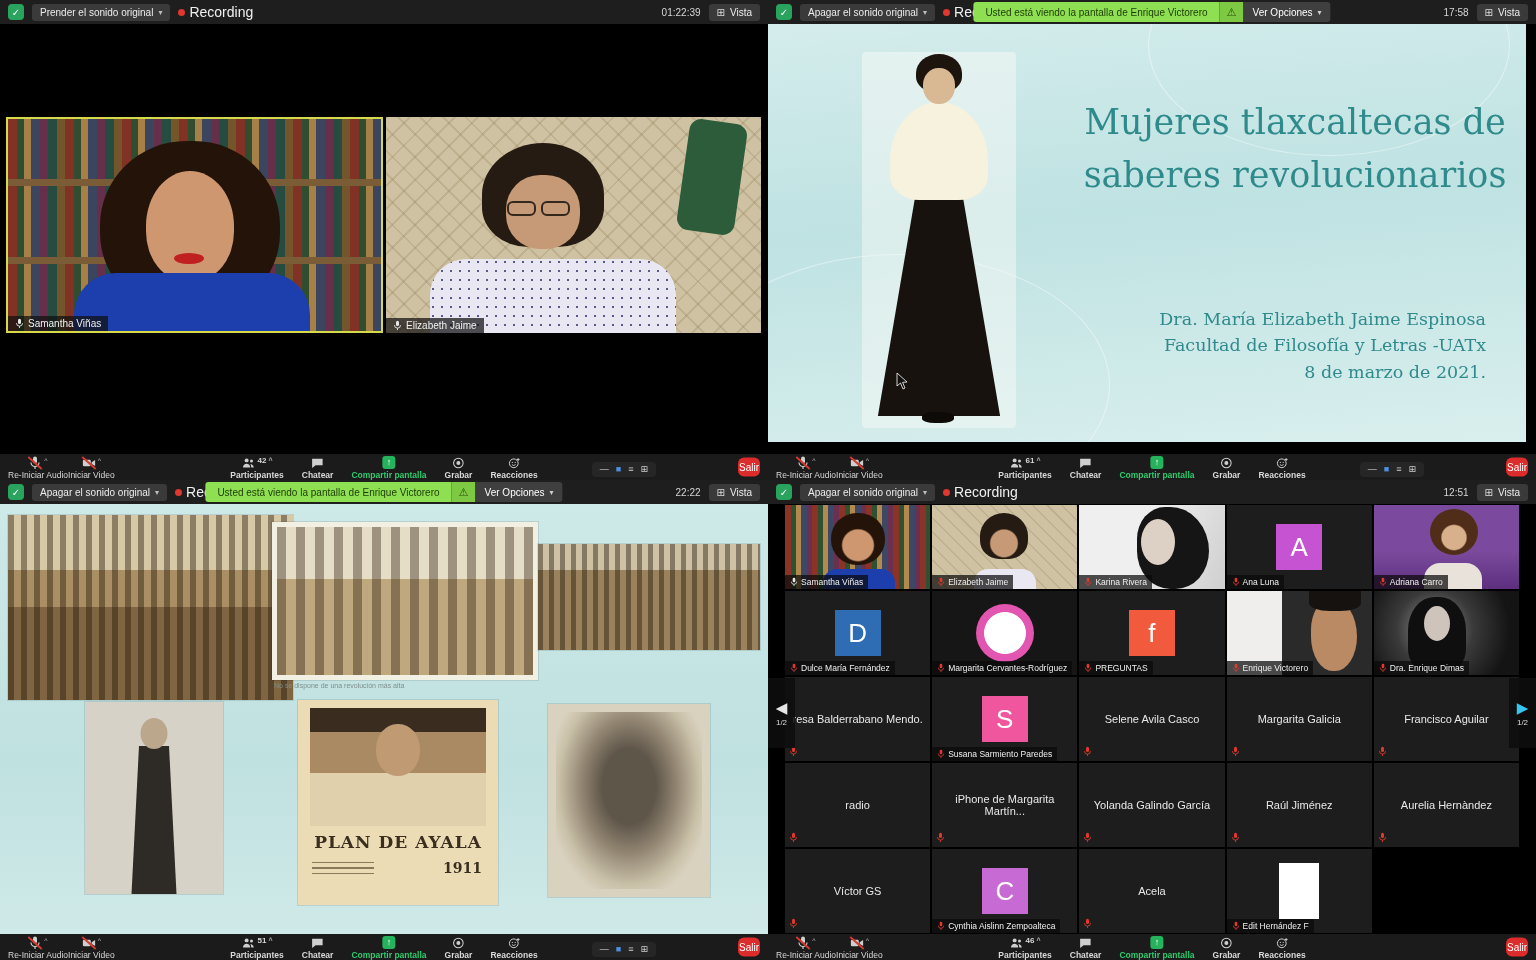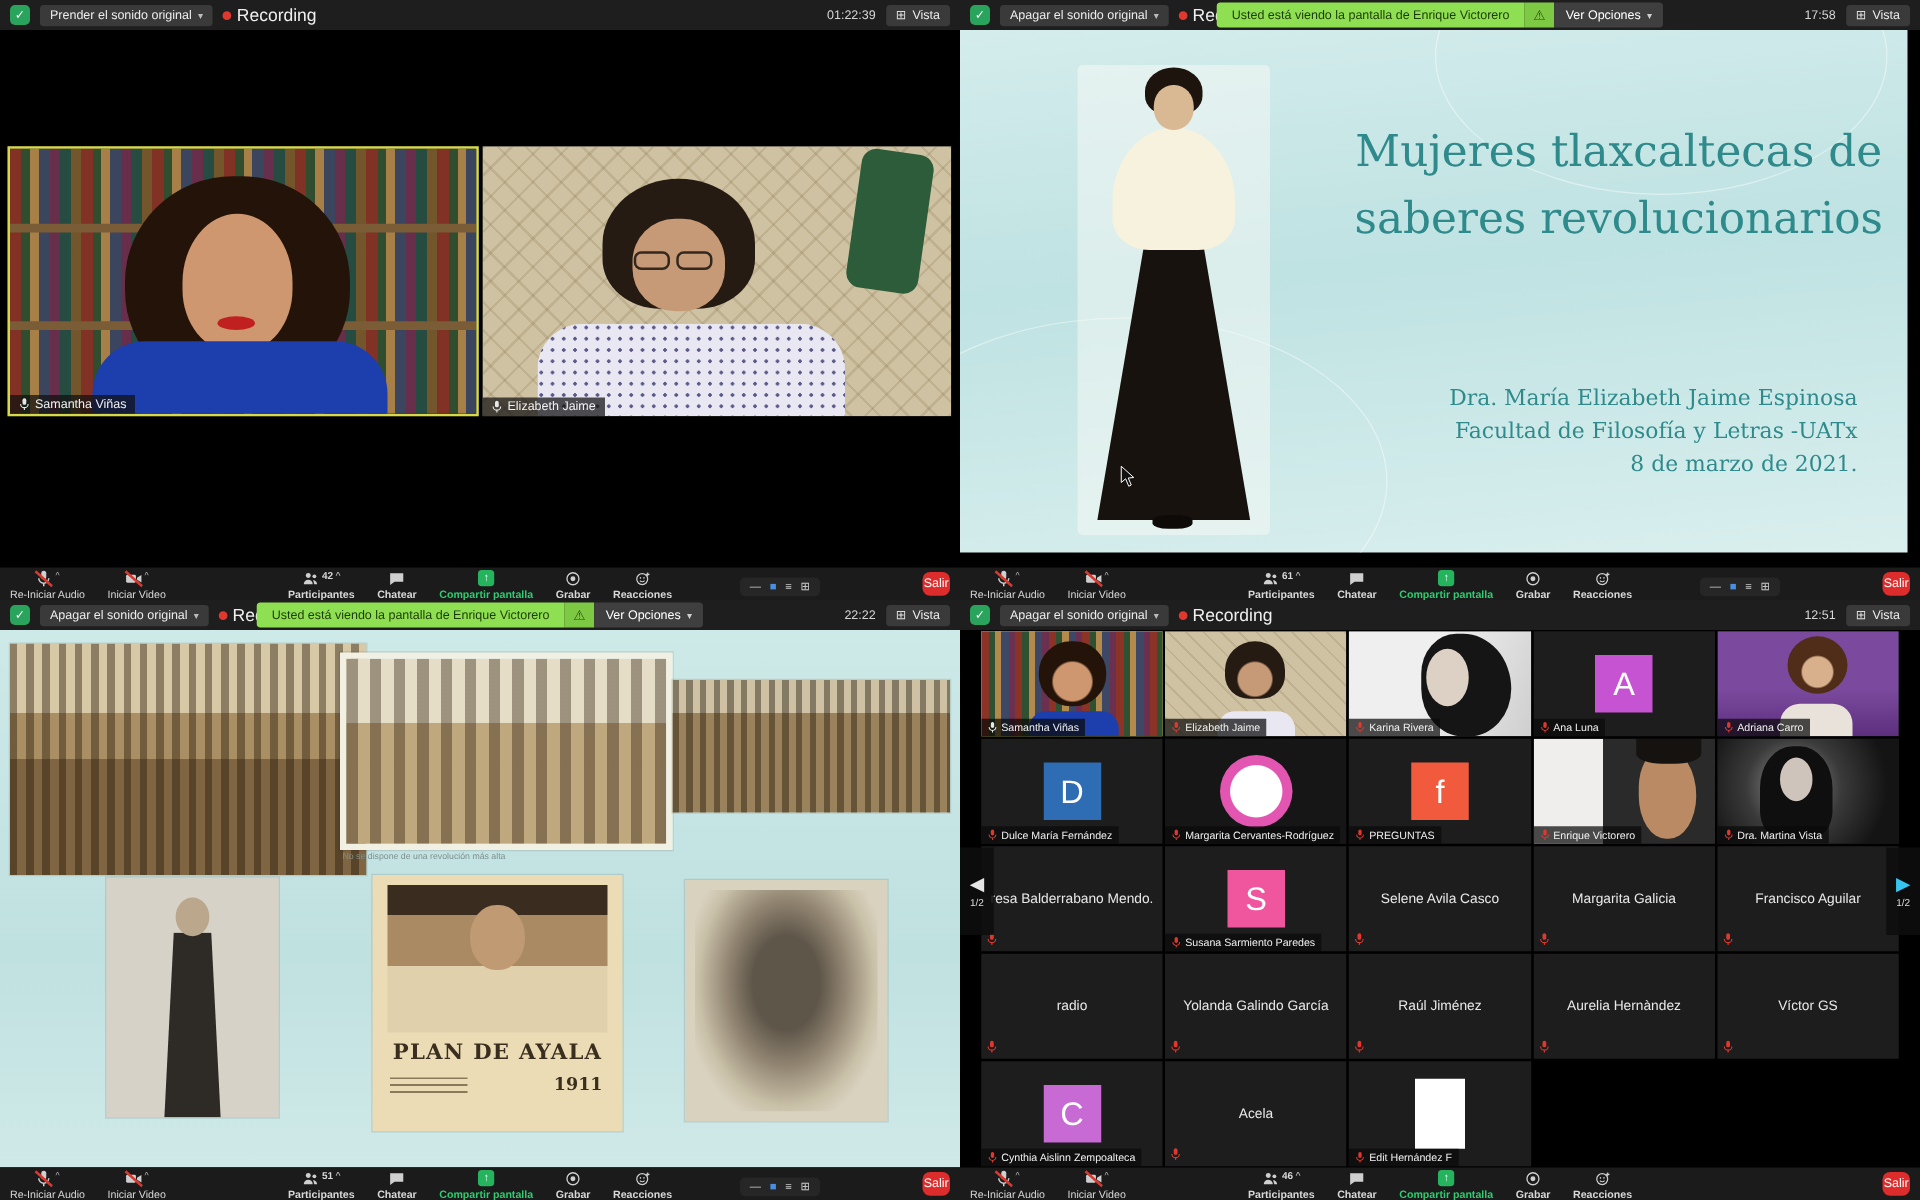--- a/index.html
+++ b/index.html
@@ -26,21 +26,21 @@
   .sb-main{background:#8fdf52;color:#1c3a08;font-size:10px;display:flex;align-items:center;
            padding:0 12px;border-radius:3px 0 0 3px;white-space:nowrap;}
   .sb-warn{background:#7dc944;width:24px;display:flex;align-items:center;justify-content:center;
            color:#2e4d0c;font-size:11px;}
   .sb-opts{background:#3f3f3f;color:#fff;font-size:10px;padding:0 9px;display:flex;gap:5px;align-items:center;
            border-radius:0 3px 3px 0;border:none;font-family:inherit;cursor:pointer;white-space:nowrap;}
   .sb-opts .caret{font-size:8px;color:#cfcfcf;}
 
   
   .toolbar{position:absolute;left:0;right:0;bottom:0;height:26px;background:#1b1b1b;z-index:40;}
-  .tb-left{position:absolute;left:8px;bottom:1px;display:flex;gap:18px;}
+  .tb-left{position:absolute;left:8px;bottom:1px;display:flex;}
   .tb-center{position:absolute;left:50%;bottom:1px;transform:translateX(-50%);display:flex;gap:18px;font-weight:bold;}
   .tb-btn{display:flex;flex-direction:column;align-items:center;gap:1px;color:#d9d9d9;cursor:pointer;}
   .tb-label{font-size:8.5px;color:#d8d8d8;white-space:nowrap;line-height:1;}
   .tb-label.green{color:#2fcb6e;}
   .ico-row{display:flex;align-items:flex-start;gap:2px;height:14px;}
   .ico{position:relative;width:14px;height:14px;color:#cfcfcf;display:inline-block;}
   .ico svg{width:14px;height:14px;display:block;}
   .ico .slash{position:absolute;left:-2px;top:6px;width:18px;height:2px;background:#d43a30;transform:rotate(42deg);}
   .tb-caret{font-size:7px;color:#b5b5b5;line-height:1;margin-top:1px;}
   .tb-count{font-size:8px;color:#d8d8d8;line-height:1;margin-top:1px;}
@@ -787,21 +787,21 @@
         <div class="tile v-martina">
           <div class="vid-scene"></div>
           <div class="tile-chip">
             <span class="mic-mini red">
               <svg viewBox="0 0 24 28">
                 <rect x="8" y="1" width="8" height="14" rx="4" fill="currentColor"></rect>
                 <path d="M4 13a8 8 0 0 0 16 0" fill="none" stroke="currentColor" stroke-width="2.4"></path>
                 <line x1="12" y1="21" x2="12" y2="26" stroke="currentColor" stroke-width="2.4"></line>
               </svg>
             </span>
-            <span>Dra. Martina Vista</span>
+            <span>Dra. Enrique Dimas</span>
           </div>
         </div>
         <div class="tile">
           <div class="tile-name-center">resa Balderrabano Mendo.</div>
           <div class="mic-corner">
             <svg viewBox="0 0 24 28">
               <rect x="8" y="1" width="8" height="14" rx="4" fill="currentColor"></rect>
               <path d="M4 13a8 8 0 0 0 16 0" fill="none" stroke="currentColor" stroke-width="2.4"></path>
               <line x1="12" y1="21" x2="12" y2="26" stroke="currentColor" stroke-width="2.4"></line>
             </svg>
@@ -854,20 +854,30 @@
           <div class="tile-name-center">radio</div>
           <div class="mic-corner">
             <svg viewBox="0 0 24 28">
               <rect x="8" y="1" width="8" height="14" rx="4" fill="currentColor"></rect>
               <path d="M4 13a8 8 0 0 0 16 0" fill="none" stroke="currentColor" stroke-width="2.4"></path>
               <line x1="12" y1="21" x2="12" y2="26" stroke="currentColor" stroke-width="2.4"></line>
             </svg>
           </div>
         </div>
         <div class="tile">
+          <div class="tile-name-center">iPhone de Margarita Martín...</div>
+          <div class="mic-corner">
+            <svg viewBox="0 0 24 28">
+              <rect x="8" y="1" width="8" height="14" rx="4" fill="currentColor"></rect>
+              <path d="M4 13a8 8 0 0 0 16 0" fill="none" stroke="currentColor" stroke-width="2.4"></path>
+              <line x1="12" y1="21" x2="12" y2="26" stroke="currentColor" stroke-width="2.4"></line>
+            </svg>
+          </div>
+        </div>
+        <div class="tile">
           <div class="tile-name-center">Yolanda Galindo García</div>
           <div class="mic-corner">
             <svg viewBox="0 0 24 28">
               <rect x="8" y="1" width="8" height="14" rx="4" fill="currentColor"></rect>
               <path d="M4 13a8 8 0 0 0 16 0" fill="none" stroke="currentColor" stroke-width="2.4"></path>
               <line x1="12" y1="21" x2="12" y2="26" stroke="currentColor" stroke-width="2.4"></line>
             </svg>
           </div>
         </div>
         <div class="tile">

